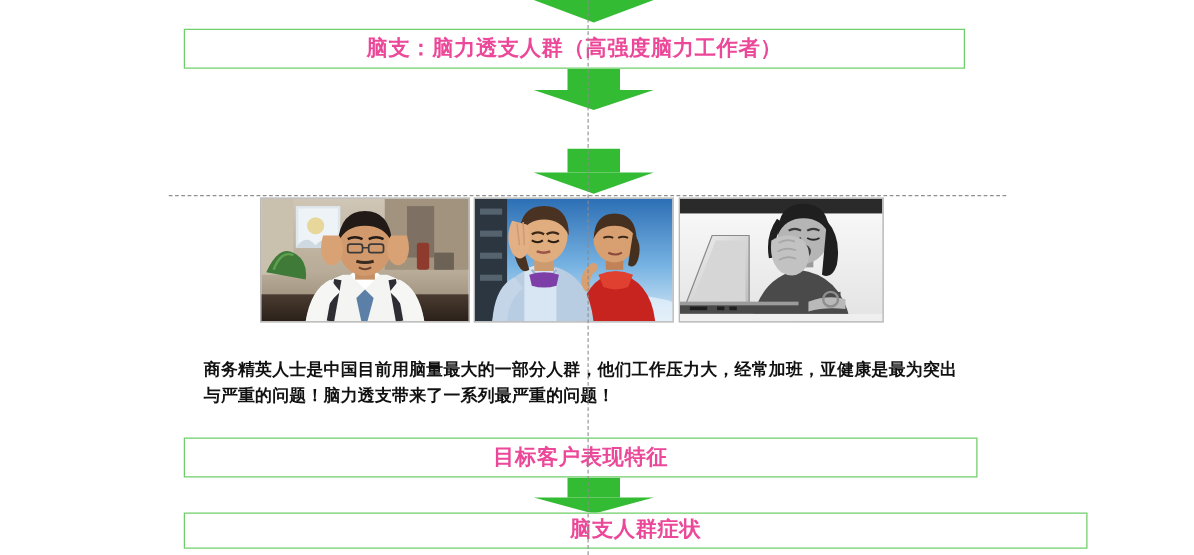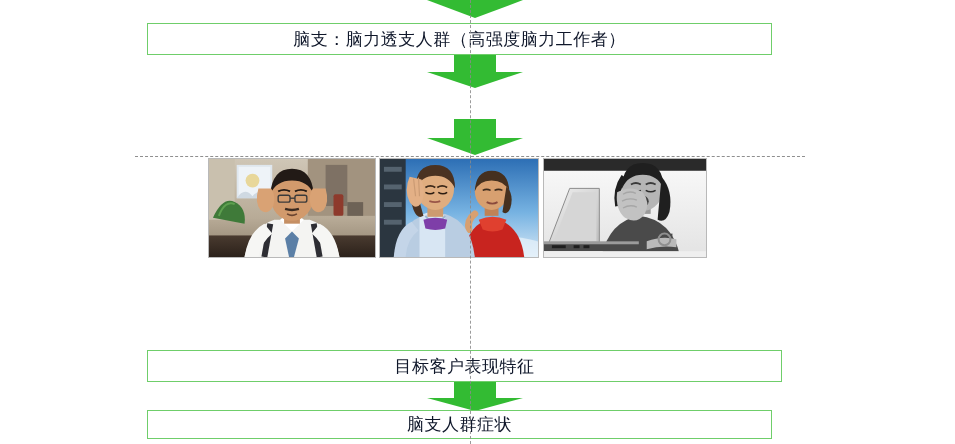--- a/index.html
+++ b/index.html
@@ -13,30 +13,30 @@
   .box{
     position:absolute;
     box-sizing:border-box;
     background:#ffffff;
     border:1.5px solid #6fce6a;
     display:flex;align-items:center;justify-content:center;
     z-index:6;
   }
   .box-label{
     font-size:17px;
-    font-weight:400;
-    color:#0f172a;
+    font-weight:700;
+    color:#ec4899;
     letter-spacing:.5px;
     line-height:1;
     white-space:nowrap;
   }
   #box-1{left:147px;top:23px;width:625px;height:32px;}
   #box-2{left:147px;top:87px;width:625px;height:32px;}
   #box-3{left:147px;top:350px;width:635px;height:32px;}
-  #box-4{left:147px;top:410px;width:625px;height:29px;}
+  #box-4{left:147px;top:410px;width:723px;height:29px;}
 
   
   .arrow{position:absolute;z-index:4;}
   .arrow .shaft{
     position:absolute;left:50%;transform:translateX(-50%);
     top:0;width:42px;background:#33bb33;
   }
   .arrow .head{
     position:absolute;left:50%;transform:translateX(-50%);
     bottom:0;width:0;height:0;
@@ -270,20 +270,21 @@
       <rect x="0" y="86" width="96" height="8" fill="#4a4a4a"></rect>
       <rect x="0" y="84" width="96" height="3" fill="#9b9b9b"></rect>
       <rect x="8" y="88" width="14" height="3" fill="#1e1e1e"></rect>
       <rect x="30" y="88" width="6" height="3" fill="#1e1e1e"></rect>
       <rect x="40" y="88" width="6" height="3" fill="#1e1e1e"></rect>
 
       <rect x="0" y="94" width="164" height="6" fill="#efefef"></rect>
     </svg>
   </div>
 
+  <div id="paragraph">商务精英人士是中国目前用脑量最大的一部分人群，他们工作压力大，经常加班，亚健康是最为突出与严重的问题！脑力透支带来了一系列最严重的问题！</div>
 
   <div class="box" id="box-3">
     <span class="box-label">目标客户表现特征</span>
   </div>
 
   <div class="arrow" id="arrow-3">
     <div class="shaft"></div>
     <div class="head"></div>
   </div>
 

